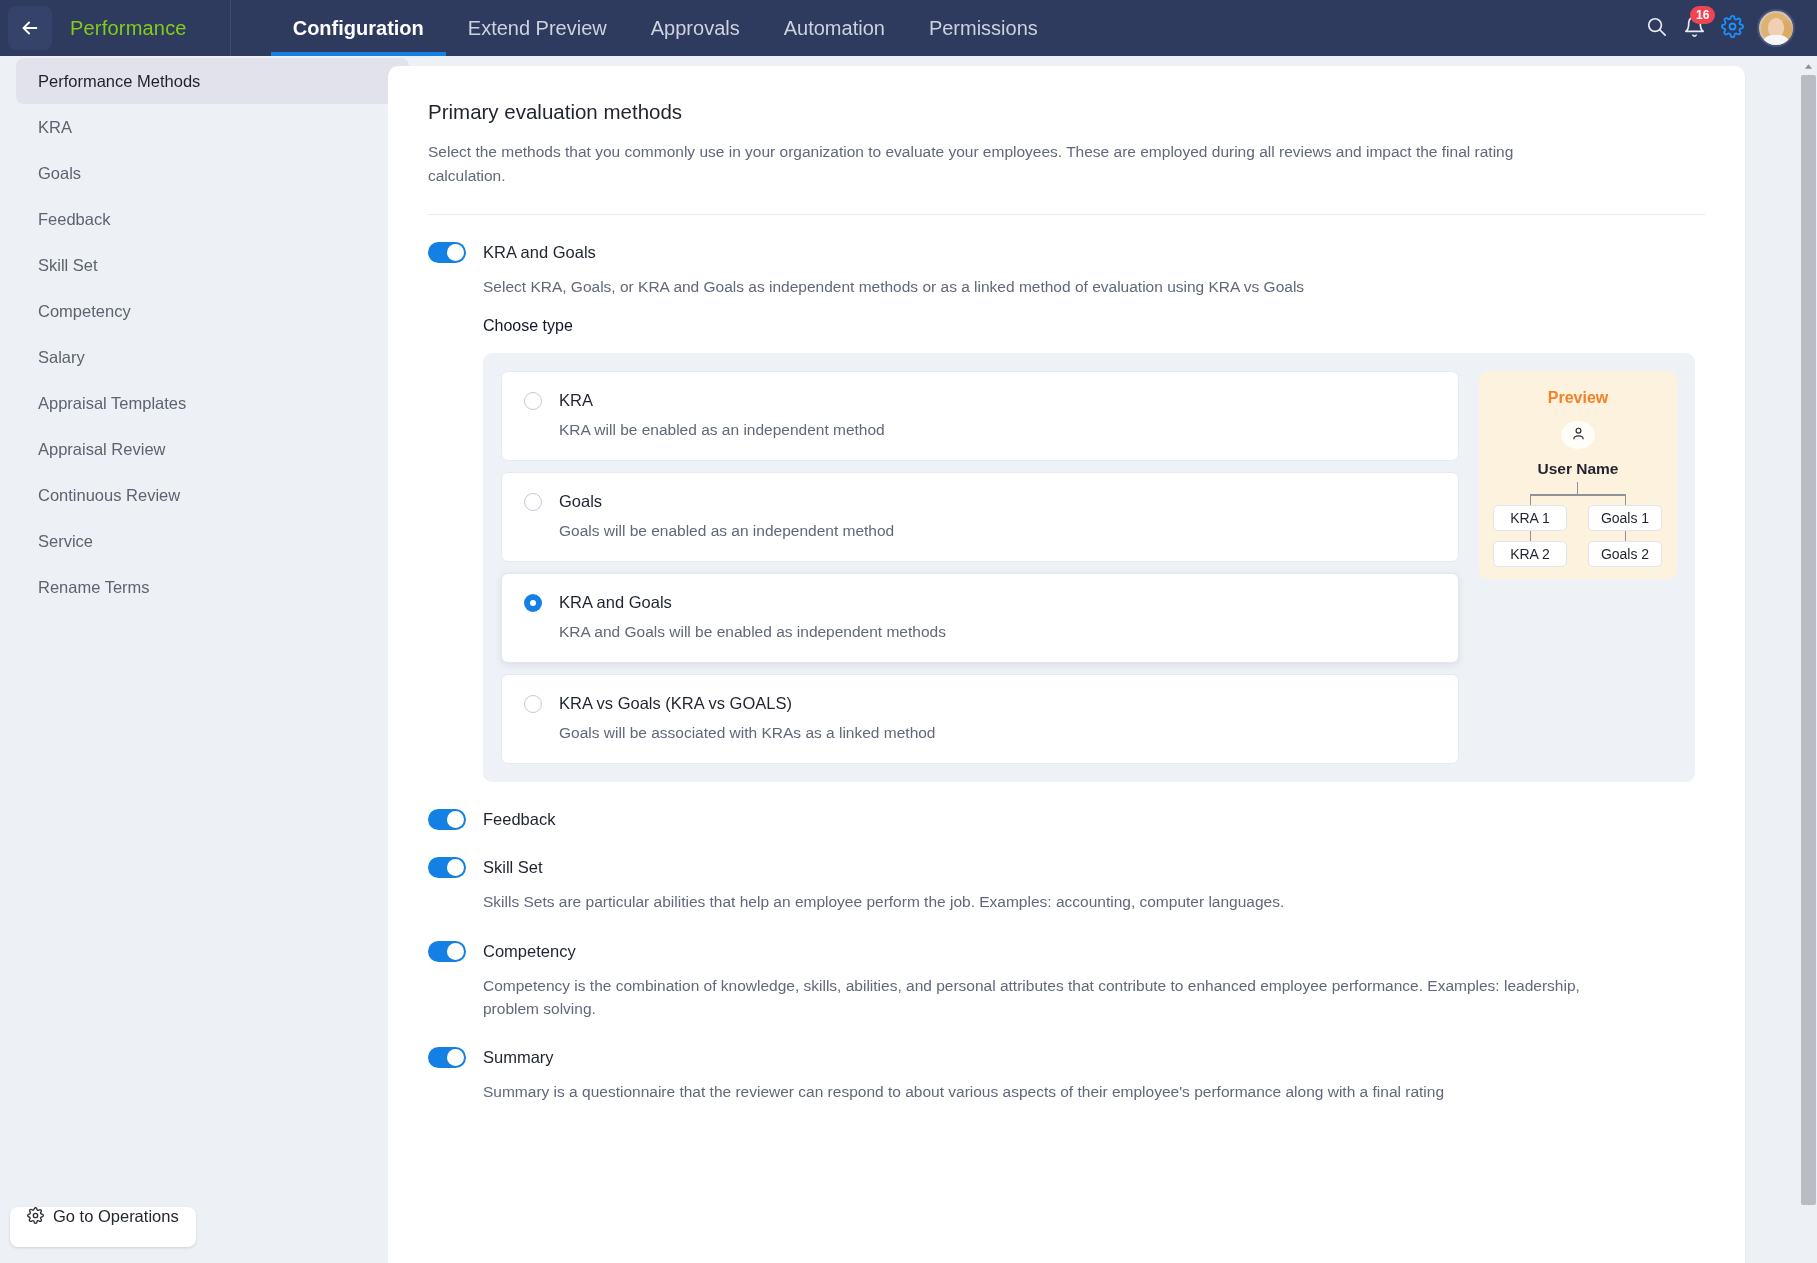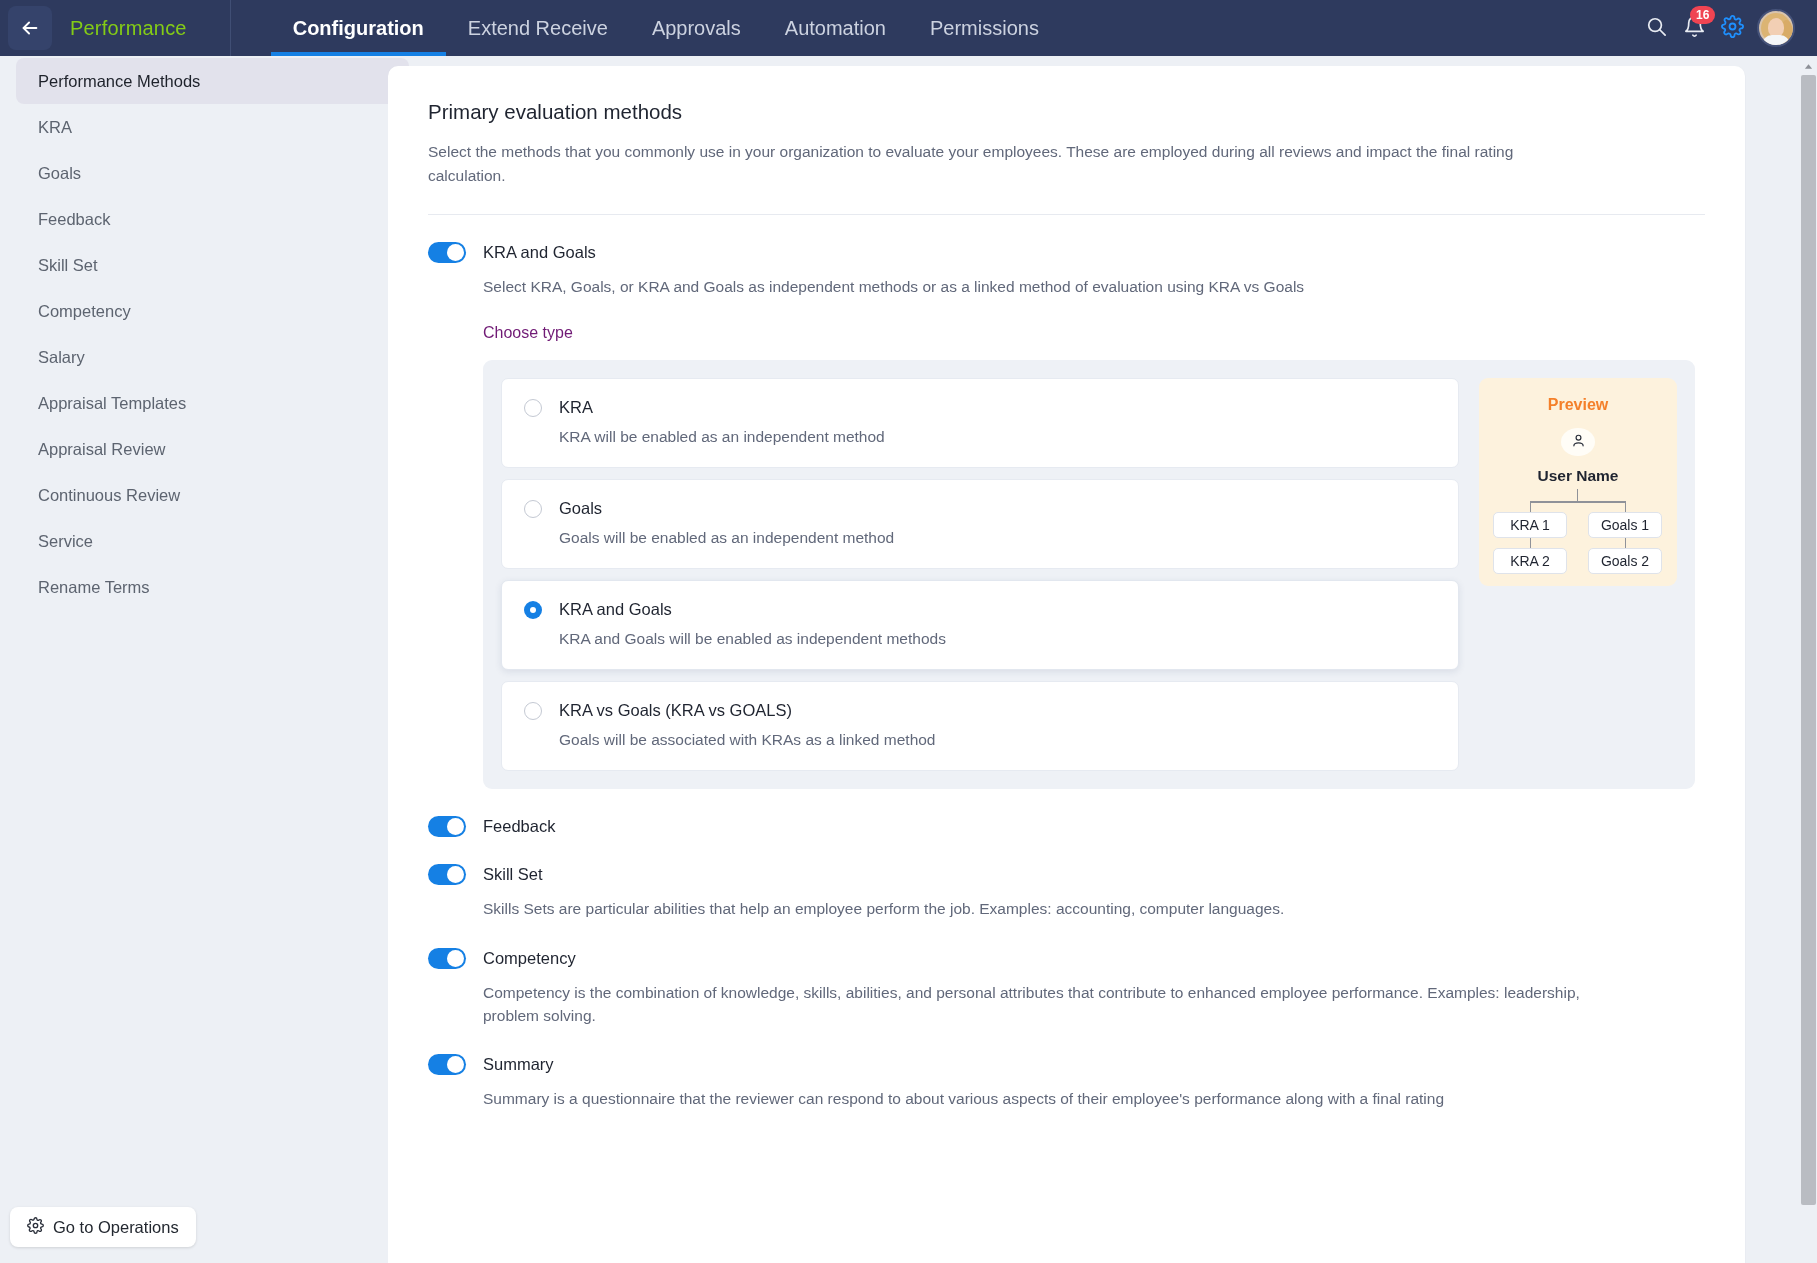--- a/index.html
+++ b/index.html
@@ -74,21 +74,21 @@
   .side-item {
     margin: 0 16px; height: 46px; display: flex; align-items: center;
     padding-left: 22px; border-radius: 8px;
     color: #5d6470; font-size: 16.5px; cursor: pointer;
   }
   .side-item.active { background: #e2e2ec; color: #1e222b; font-weight: 400; }
   .side-spacer { height: 2px; }
   .ops-btn {
     position: absolute; left: 10px; bottom: 16px;
     background: #ffffff; border-radius: 8px;
-    height: 40px; display: flex; align-items: center; gap: 9px;
+    height: 40px; display: flex; gap: 9px;
     padding: 0 17px; box-shadow: 0 1px 3px rgba(0,0,0,.13);
     color: #232830; font-size: 16.5px; cursor: pointer;
   }
 
   
   .main {
     position: absolute; top: 56px; left: 388px;
     width: 1397px; height: 1207px;
     overflow: hidden;
   }
@@ -117,22 +117,22 @@
     position: absolute; width: 17px; height: 17px; border-radius: 50%;
     background: #fff; top: 2px; right: 2px;
   }
   .toggle-label { font-size: 16.5px; color: #1f2430; }
   .toggle-desc {
     margin-left: 55px; margin-top: 12px;
     font-size: 15.5px; color: #61687a; line-height: 1.5;
     max-width: 1140px;
   }
   .choose-type {
-    margin-left: 55px; margin-top: 26px;
-    font-size: 16px; color: #701a75;
+    margin-left: 55px; margin-top: 19px;
+    font-size: 16px; color: #0f172a;
   }
 
   
   .opt-panel {
     margin-left: 55px; margin-top: 18px; margin-right: 10px;
     background: #eef1f6; border-radius: 9px;
     padding: 18px; display: flex; gap: 20px;
   }
   .opt-list { flex: 1; display: flex; flex-direction: column; gap: 11px; }
   .opt-card {
@@ -221,21 +221,21 @@
           <path d="M19 12H5"></path>
           <path d="M11 18l-6-6 6-6"></path>
         </svg>
     </span>
   </div>
   <div class="app-title">Performance</div>
   <div class="topbar-divider"></div>
 
   <div class="nav">
     <div class="nav-item active">Configuration</div>
-    <div class="nav-item">Extend Receive</div>
+    <div class="nav-item">Extend Preview</div>
     <div class="nav-item">Approvals</div>
     <div class="nav-item">Automation</div>
     <div class="nav-item">Permissions</div>
   </div>
 
   <div class="topbar-right">
     <div class="icon-btn">
       <span>
         <svg width="23" height="23" viewBox="0 0 24 24" fill="none" stroke="#e8ebf2" stroke-width="1.8" stroke-linecap="round">
             <circle cx="10.5" cy="10.5" r="6.6"></circle>

